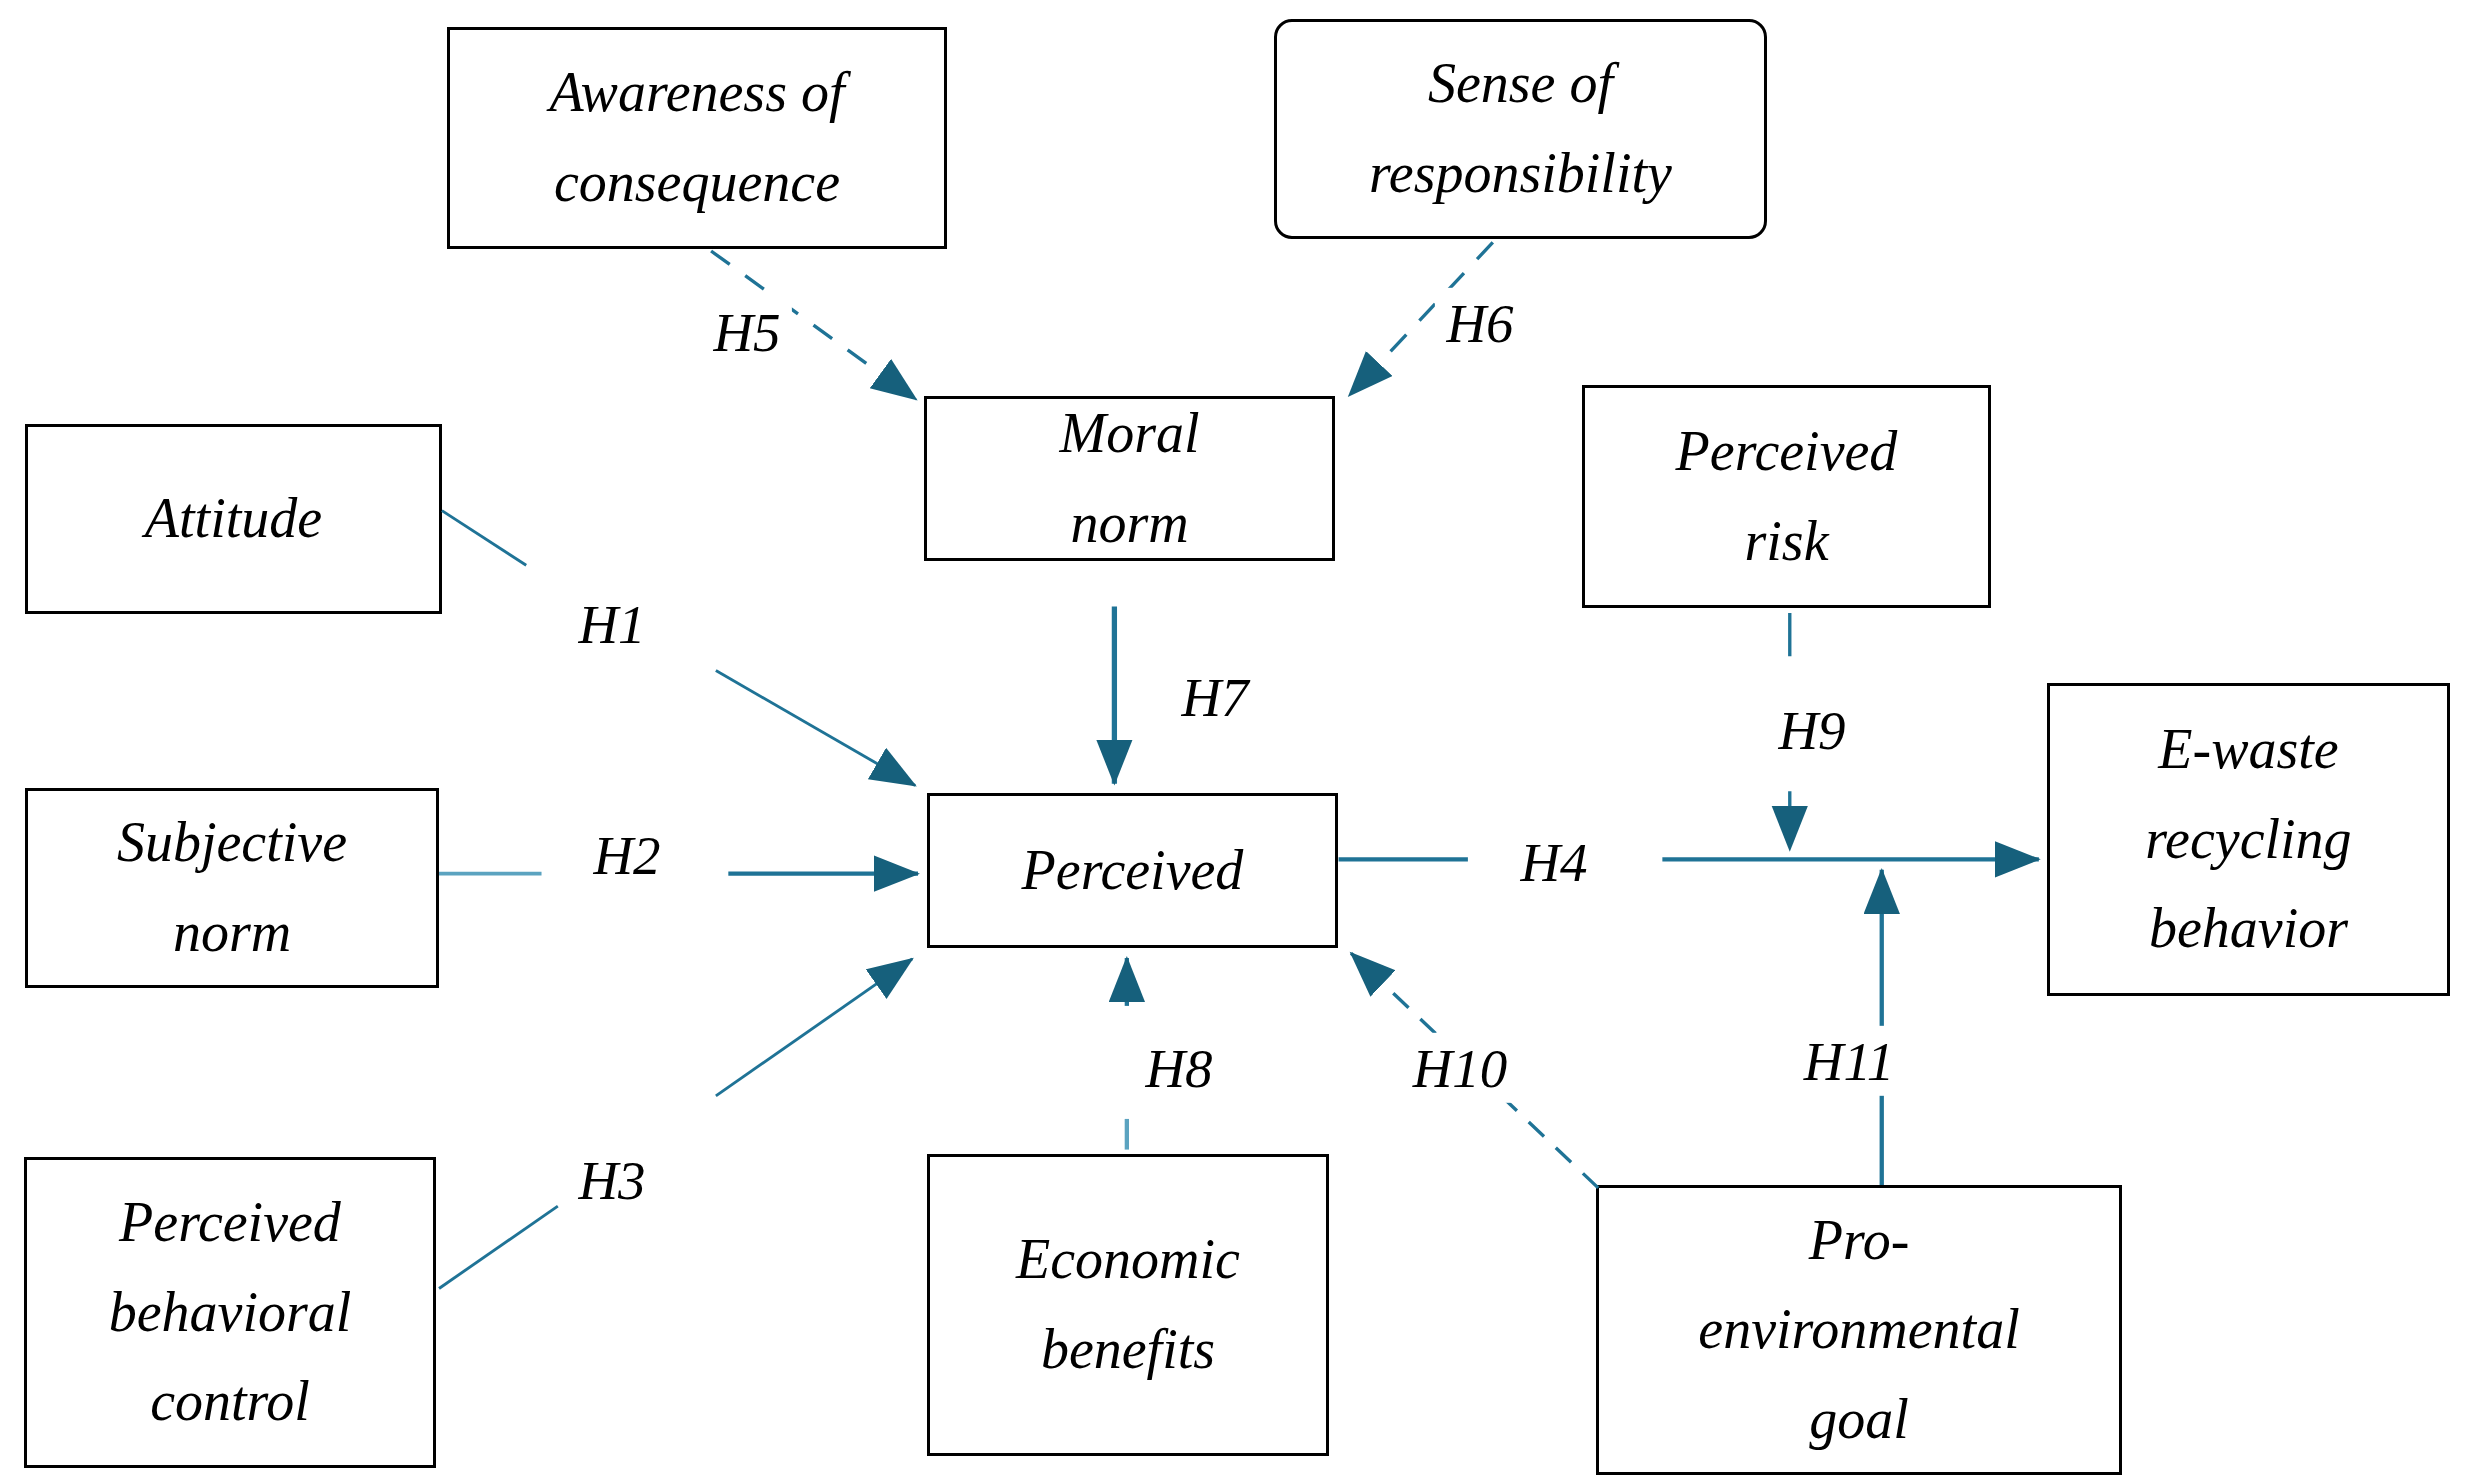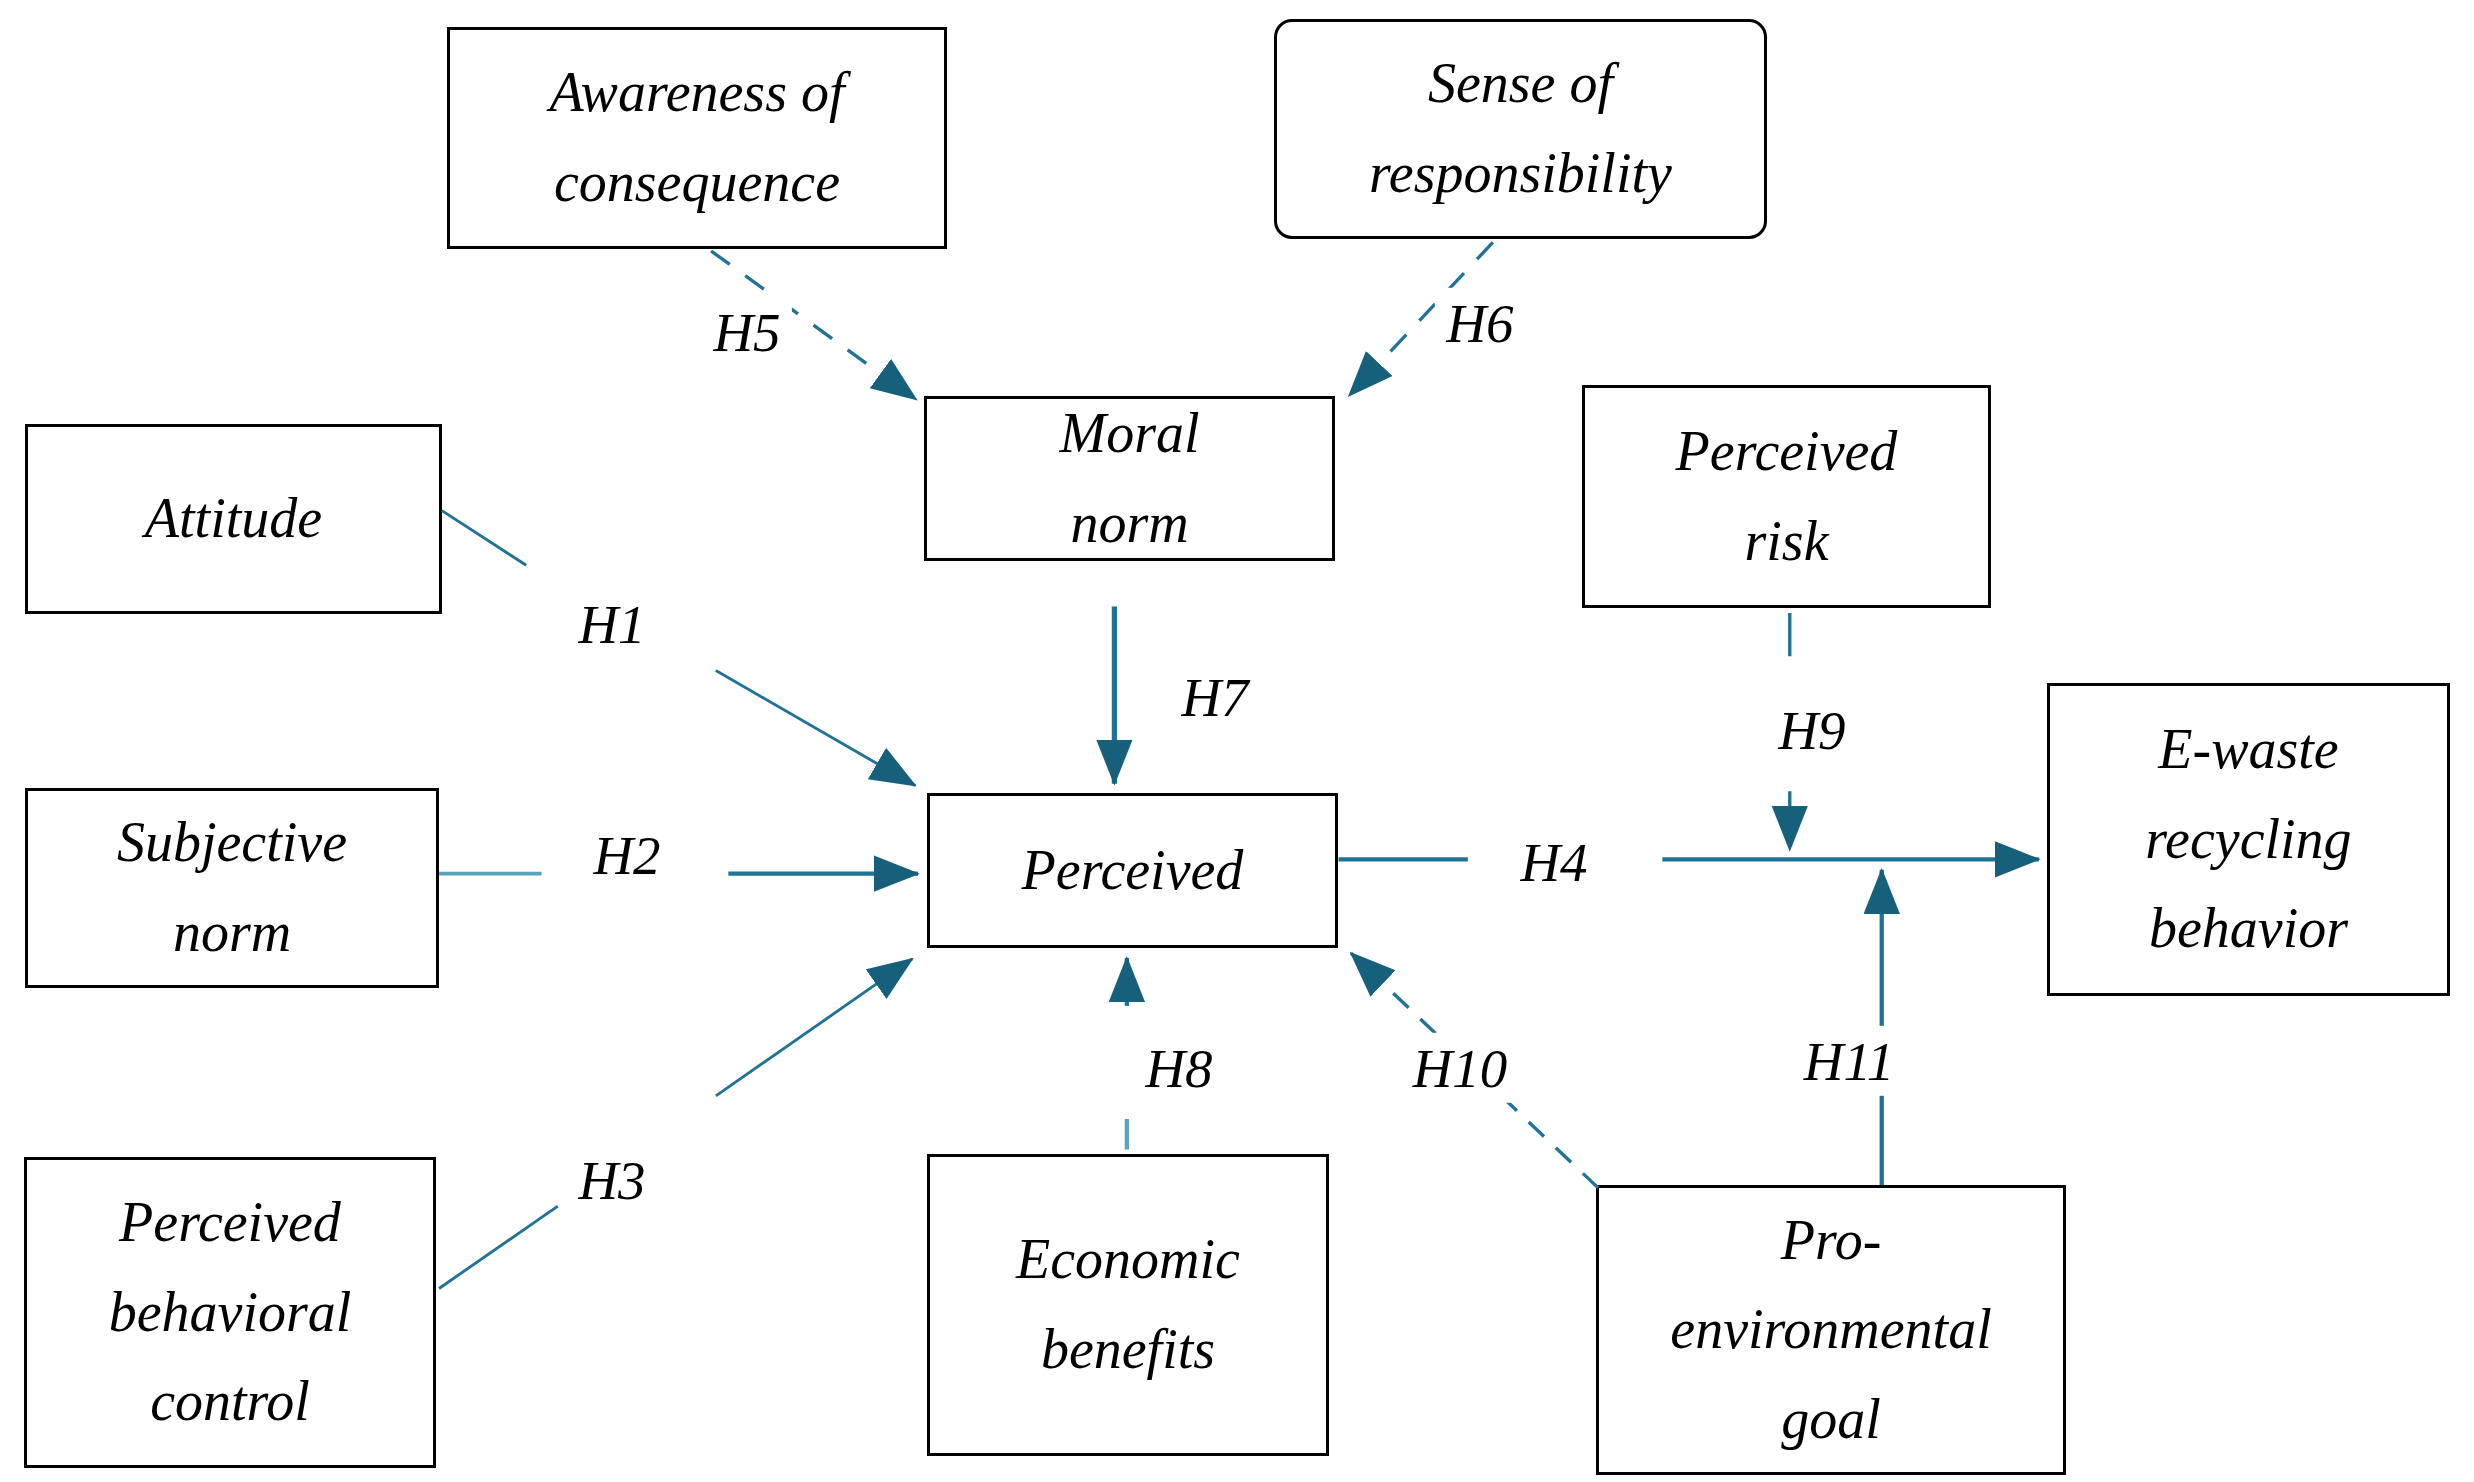--- a/index.html
+++ b/index.html
@@ -77,21 +77,21 @@
 recycling
 behavior</div>
 
   <div class="node" style="left:24px;top:1157px;width:412px;height:311px;">Perceived
 behavioral
 control</div>
 
   <div class="node" style="left:927px;top:1154px;width:402px;height:302px;">Economic
 benefits</div>
 
-  <div class="node" style="left:1596px;top:1185px;width:470px;height:290px;">Pro-
+  <div class="node" style="left:1596px;top:1185px;width:526px;height:290px;">Pro-
 environmental
 goal</div>
 
   <svg id="edges" viewBox="0 0 2583 1547">
     <defs>
       <marker id="ah" markerUnits="userSpaceOnUse" markerWidth="50" markerHeight="40" refX="46" refY="19" orient="auto">
         <path d="M0,0 L48,19 L0,38 Z"></path>
       </marker>
     </defs>
 

